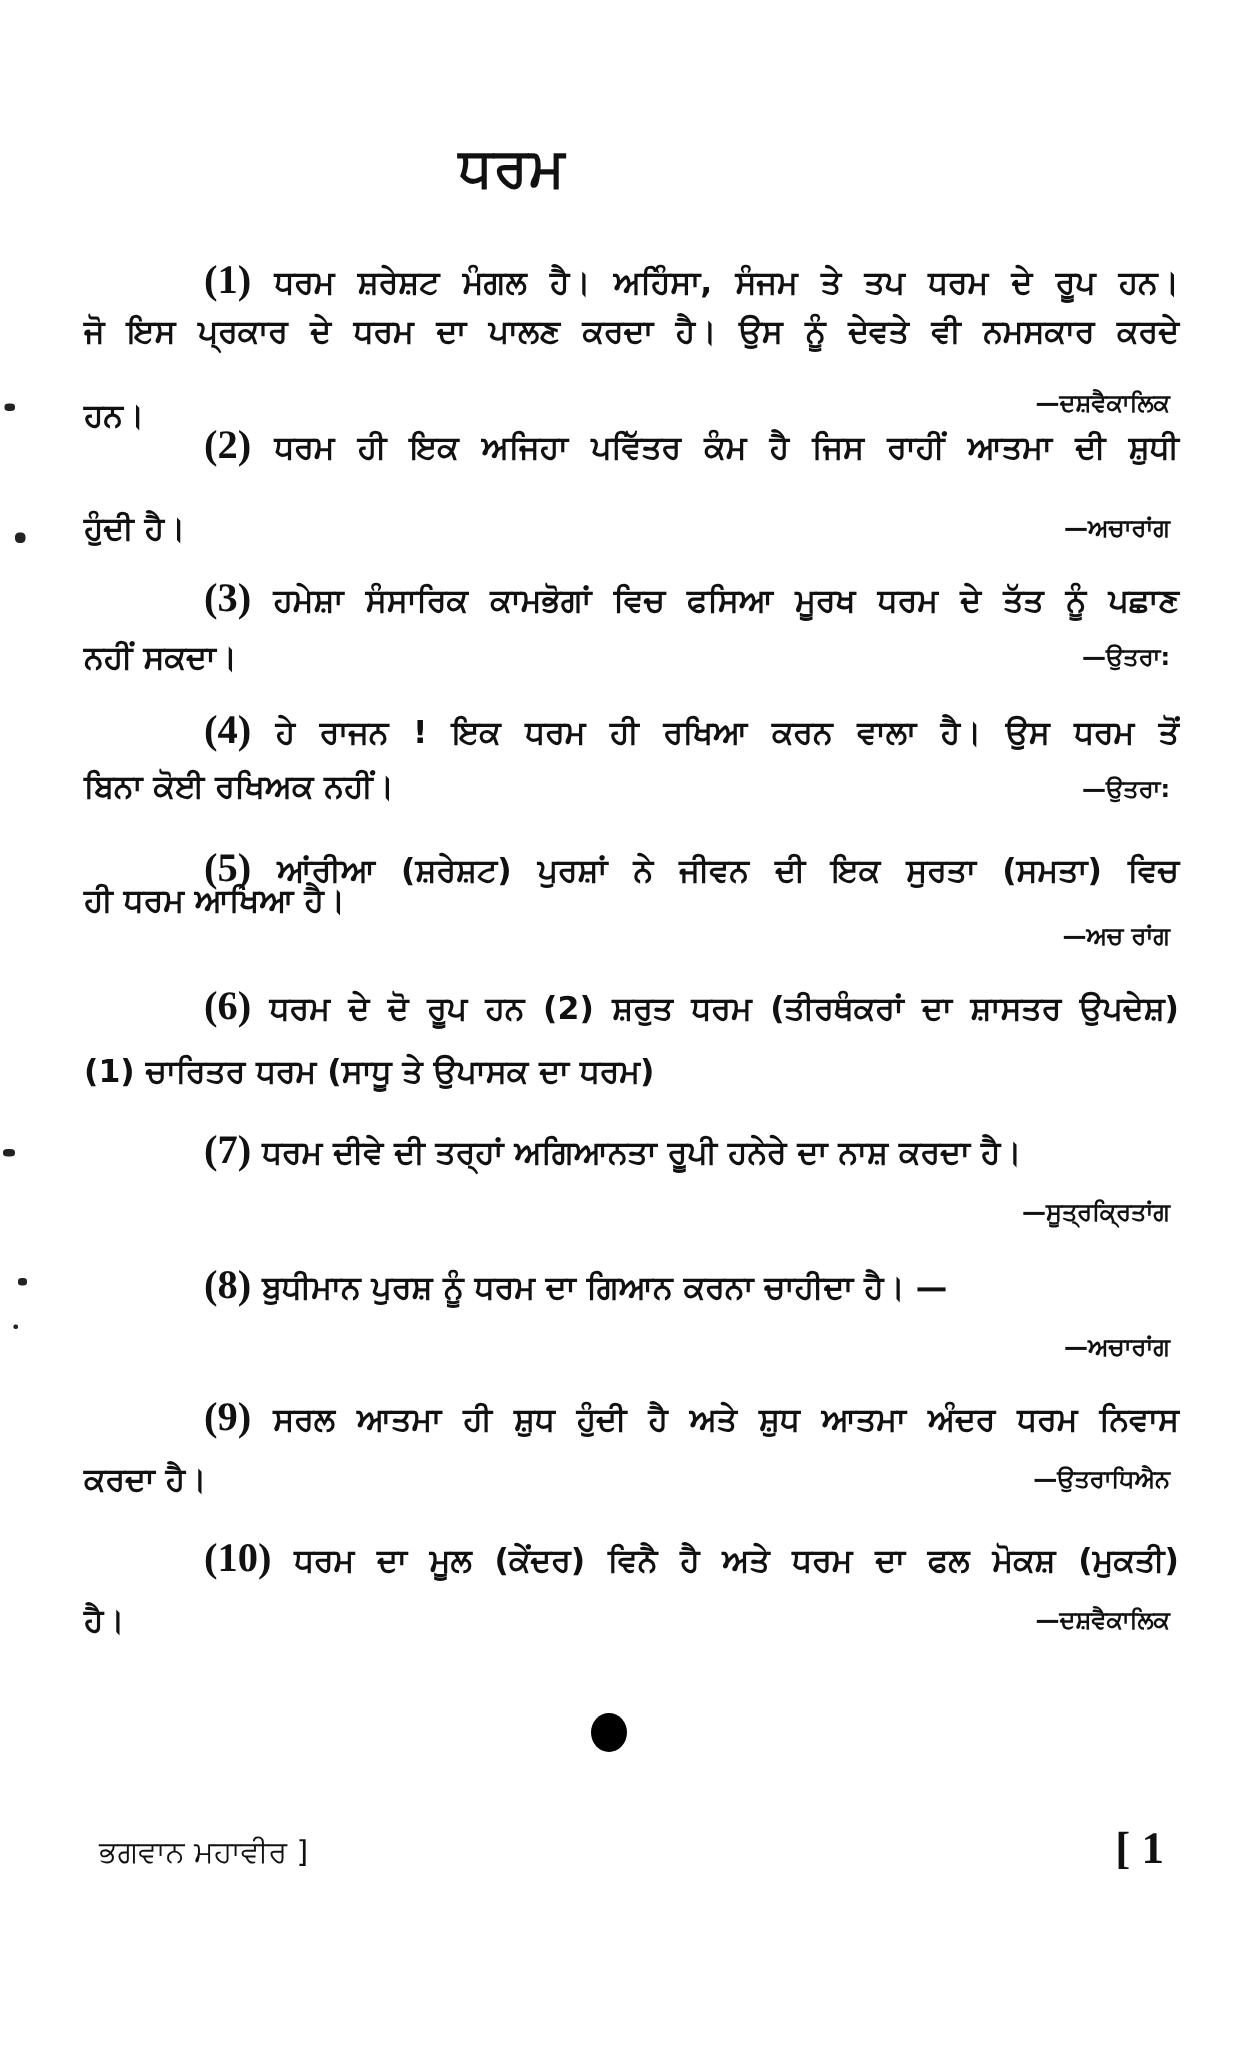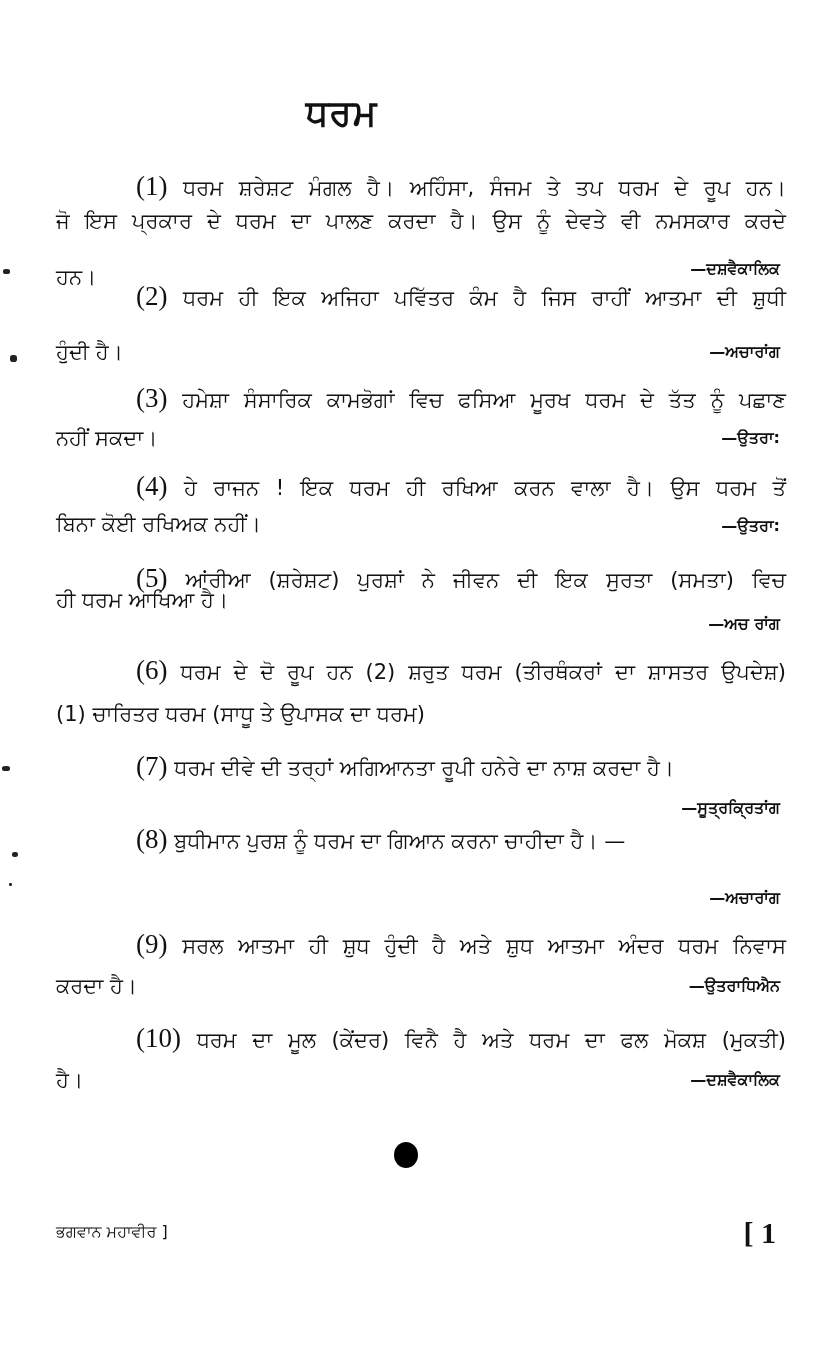--- a/index.html
+++ b/index.html
@@ -6,35 +6,35 @@
     body {
       width: 828px; height: 1365px; background: #ffffff; position: relative; overflow: hidden;
       font-family: "DejaVu Sans", sans-serif; color: #111111;
     }
     .title {
       position: absolute; left: 0; width: 683px; top: 92px; text-align: center;
       font-size: 36px; font-weight: bold; letter-spacing: 1px;
     }
     .line {
       position: absolute; left: 56px; width: 730px; font-size: 21px; line-height: 32px;
-      white-space: nowrap; text-align: justify; text-align-last: justify; overflow: visible;
+      white-space: nowrap; text-align: justify; text-align-last: justify; overflow: visible; font-weight: bold;
     }
     .line.first { left: 136px; width: 650px; }
     .line.last { text-align-last: left; }
     .num { font-family: "Liberation Serif", serif; font-size: 27px; }
     .src {
       position: absolute; right: 48px; font-size: 16px; font-weight: bold; line-height: 32px;
       white-space: nowrap;
     }
     .bullet {
       position: absolute; left: 394px; top: 1142px; width: 24px; height: 26px; border-radius: 50%;
       background: #000;
     }
     .footer-left {
-      position: absolute; left: 56px; top: 1222px; font-size: 16px; white-space: nowrap; text-align: center;
+      position: absolute; left: 66px; top: 1222px; font-size: 20px; white-space: nowrap; text-align: center;
     }
     .footer-right {
       position: absolute; right: 52px; top: 1216px; font-family: "Liberation Serif", serif;
       font-size: 30px; font-weight: bold;
     }
     .speck { position: absolute; background: #222; border-radius: 40%; }
   </style>
 </head>
 <body>
 
@@ -60,21 +60,21 @@
 <div class="line first" style="top:562px"><span class="num">(5)</span> <span>ਆਂਰੀਆ (ਸ਼ਰੇਸ਼ਟ) ਪੁਰਸ਼ਾਂ ਨੇ ਜੀਵਨ ਦੀ ਇਕ ਸੁਰਤਾ (ਸਮਤਾ) ਵਿਚ</span></div>
 <div class="line last" style="top:584px">ਹੀ ਧਰਮ ਆਖਿਆ ਹੈ।</div>
 <div class="src" style="top:608px">—ਅਚ ਰਾਂਗ</div>
 
 <div class="line first" style="top:654px"><span class="num">(6)</span> <span>ਧਰਮ ਦੇ ਦੋ ਰੂਪ ਹਨ (2) ਸ਼ਰੁਤ ਧਰਮ (ਤੀਰਥੰਕਰਾਂ ਦਾ ਸ਼ਾਸਤਰ ਉਪਦੇਸ਼)</span></div>
 <div class="line last" style="top:698px">(1) ਚਾਰਿਤਰ ਧਰਮ (ਸਾਧੂ ਤੇ ਉਪਾਸਕ ਦਾ ਧਰਮ)</div>
 
 <div class="line first last" style="top:750px"><span class="num">(7)</span> <span>ਧਰਮ ਦੀਵੇ ਦੀ ਤਰ੍ਹਾਂ ਅਗਿਆਨਤਾ ਰੂਪੀ ਹਨੇਰੇ ਦਾ ਨਾਸ਼ ਕਰਦਾ ਹੈ।</span></div>
 <div class="src" style="top:792px">—ਸੂਤ੍ਰਕ੍ਰਿਤਾਂਗ</div>
 
-<div class="line first last" style="top:823px"><span class="num">(8)</span> <span>ਬੁਧੀਮਾਨ ਪੁਰਸ਼ ਨੂੰ ਧਰਮ ਦਾ ਗਿਆਨ ਕਰਨਾ ਚਾਹੀਦਾ ਹੈ। —</span></div>
+<div class="line first last" style="top:840px"><span class="num">(8)</span> <span>ਬੁਧੀਮਾਨ ਪੁਰਸ਼ ਨੂੰ ਧਰਮ ਦਾ ਗਿਆਨ ਕਰਨਾ ਚਾਹੀਦਾ ਹੈ। —</span></div>
 <div class="src" style="top:882px">—ਅਚਾਰਾਂਗ</div>
 
 <div class="line first" style="top:928px"><span class="num">(9)</span> <span>ਸਰਲ ਆਤਮਾ ਹੀ ਸ਼ੁਧ ਹੁੰਦੀ ਹੈ ਅਤੇ ਸ਼ੁਧ ਆਤਮਾ ਅੰਦਰ ਧਰਮ ਨਿਵਾਸ</span></div>
 <div class="line last" style="top:970px">ਕਰਦਾ ਹੈ।</div>
 <div class="src" style="top:970px">—ਉਤਰਾਧਿਐਨ</div>
 
 <div class="line first" style="top:1022px" style2=""><span class="num">(10)</span> <span>ਧਰਮ ਦਾ ਮੂਲ (ਕੇਂਦਰ) ਵਿਨੈ ਹੈ ਅਤੇ ਧਰਮ ਦਾ ਫਲ ਮੋਕਸ਼ (ਮੁਕਤੀ)</span></div>
 <div class="line last" style="top:1064px">ਹੈ।</div>
 <div class="src" style="top:1064px">—ਦਸ਼ਵੈਕਾਲਿਕ</div>
 

